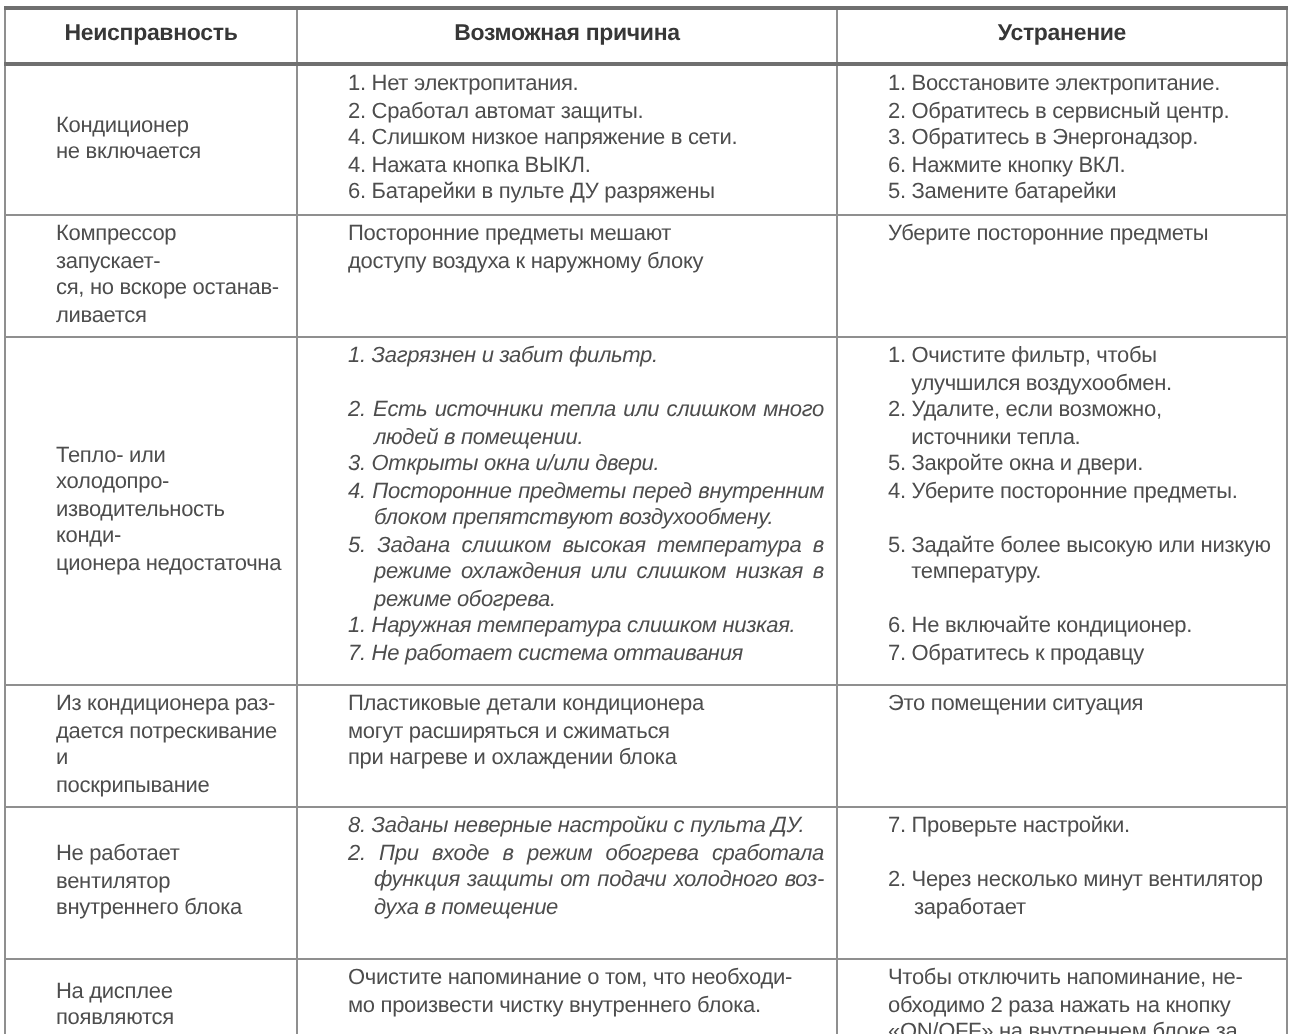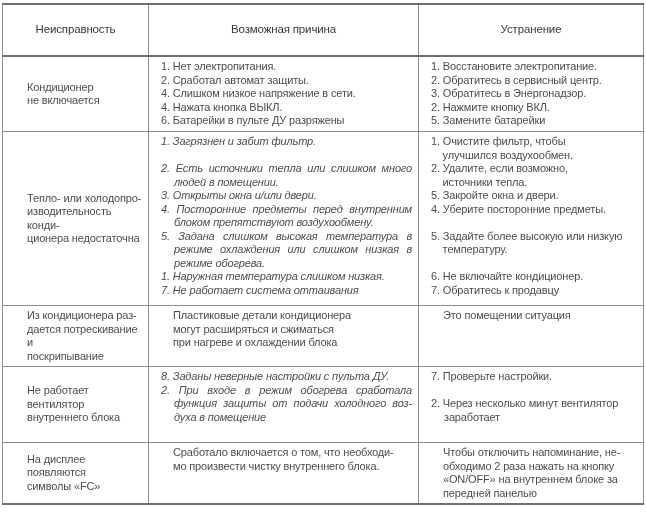--- a/index.html
+++ b/index.html
@@ -23,41 +23,41 @@
     border-top: 2px solid #6f6f6f;
     border-bottom: 2px solid #6f6f6f;
   }
   .ts th, .ts td {
     border: 1px solid #8f8f8f;
     font-size: 11px;
     line-height: 13.5px;
     letter-spacing: -0.15px;
     color: #4d4d4d;
     vertical-align: top;
-    padding: 3px 6px 3px 12px;
+    padding: 3px 6px 3px 25px;
     overflow: hidden;
   }
   .ts th {
     font-size: 11.5px;
-    font-weight: normal;
+    font-weight: bold;
     color: #373737;
     text-align: center;
     border-bottom: 2px solid #6f6f6f;
     height: 14px;
-    padding: 18px 4px;
+    padding: 6px 4px;
     vertical-align: middle;
   }
   .ts td.vc { vertical-align: middle; }
   .line {
     min-height: 13.5px;
     padding-left: 13px;
     text-indent: -13px;
     white-space: normal;
   }
-  td.plain .line { padding-left: 0; text-indent: 0; margin-left: 12px; }
+  td.plain .line { padding-left: 0; text-indent: 0; }
   td.just .line { text-align: justify; font-style: italic; }
   .line.gap { min-height: 13.5px; }
   
   tr.r1 td { height: 68px; }
   tr.r2 td { height: 43px; }
   tr.r3 td { height: 167px; }
   tr.r4 td { height: 43px; }
   tr.r5 td { height: 69px; }
   tr.r6 td { height: 50px; }
 </style>
@@ -88,22 +88,36 @@
             <div class="line">1. Нет электропитания.</div>
             <div class="line">2. Сработал автомат защиты.</div>
             <div class="line">4. Слишком низкое напряжение в сети.</div>
             <div class="line">4. Нажата кнопка ВЫКЛ.</div>
             <div class="line">6. Батарейки в пульте ДУ разряжены</div>
           </td>
         <td>
             <div class="line">1. Восстановите электропитание.</div>
             <div class="line">2. Обратитесь в сервисный центр.</div>
             <div class="line">3. Обратитесь в Энергонадзор.</div>
-            <div class="line">2. Нажмите кнопку ВКЛ.</div>
+            <div class="line">6. Нажмите кнопку ВКЛ.</div>
             <div class="line">5. Замените батарейки</div>
+          </td>
+      </tr>
+      <tr class="r2">
+        <td class="plain">
+            <div class="line">Компрессор запускает-</div>
+            <div class="line">ся, но вскоре останав-</div>
+            <div class="line">ливается</div>
+          </td>
+        <td class="plain">
+            <div class="line">Посторонние предметы мешают</div>
+            <div class="line">доступу воздуха к наружному блоку</div>
+          </td>
+        <td class="plain">
+            <div class="line">Уберите посторонние предметы</div>
           </td>
       </tr>
       <tr class="r3">
         <td class="vc plain">
             <div class="line">Тепло- или холодопро-</div>
             <div class="line">изводительность конди-</div>
             <div class="line">ционера недостаточна</div>
           </td>
         <td class="just">
             <div class="line">1. Загрязнен и забит фильтр.</div>
@@ -159,21 +173,21 @@
             <div class="line gap"></div>
             <div class="line">2. Через несколько минут вентилятор заработает</div>
           </td>
       </tr>
       <tr class="r6">
         <td class="vc plain">
             <div class="line">На дисплее появляются</div>
             <div class="line">символы «FC»</div>
           </td>
         <td class="plain">
-            <div class="line">Сработало включается о том, что необходи-</div>
+            <div class="line">Очистите напоминание о том, что необходи-</div>
             <div class="line">мо произвести чистку внутреннего блока.</div>
           </td>
         <td class="plain">
             <div class="line">Чтобы отключить напоминание, не-</div>
             <div class="line">обходимо 2 раза нажать на кнопку</div>
             <div class="line">«ON/OFF» на внутреннем блоке за</div>
             <div class="line">передней панелью</div>
           </td>
       </tr>
     </tbody>

